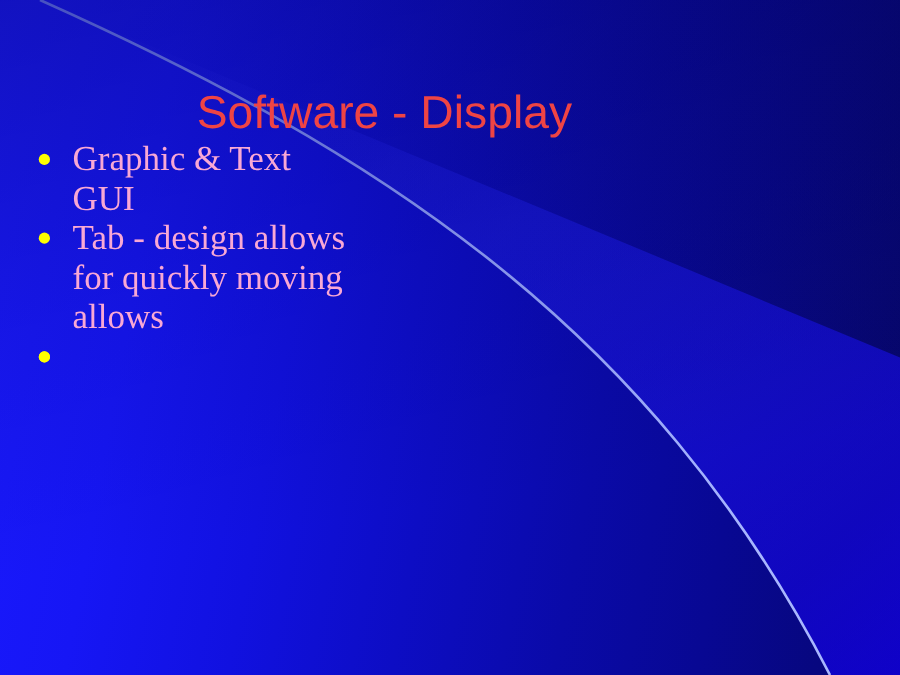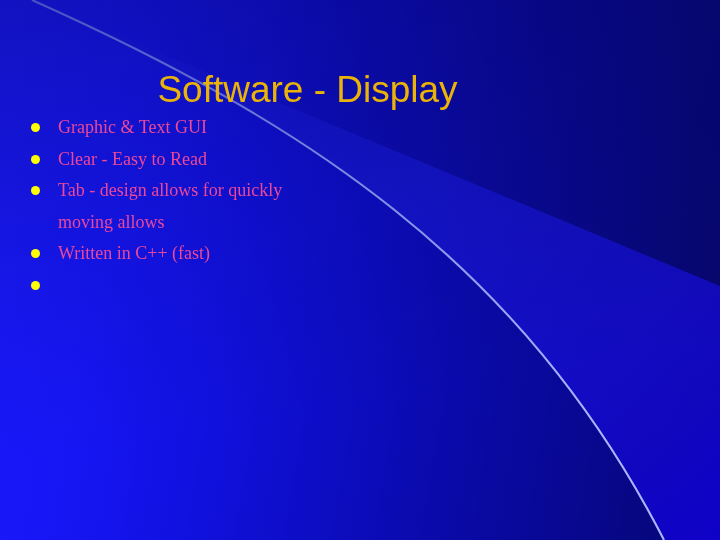--- a/index.html
+++ b/index.html
@@ -61,21 +61,21 @@
   #title {
     position: absolute;
     left: 0;
     top: 68px;
     width: 615px;
     text-align: center;
     font-family: "Liberation Sans", "DejaVu Sans", sans-serif;
     font-size: 37px;
     line-height: 44px;
     letter-spacing: 0px;
-    color: #eab308;
+    color: #ef4444;
     white-space: nowrap;
   }
 
   
   #body-list {
     position: absolute;
     left: 28px;
     top: 112px;
     width: 260px;
   }
@@ -91,23 +91,23 @@
     left: 3px;
     top: 11px;
     width: 9px;
     height: 9px;
     border-radius: 50%;
     background: #ffff00;
   }
 
   .bullet-text {
     font-family: "Liberation Serif", "DejaVu Serif", serif;
-    font-size: 18px;
+    font-size: 28px;
     line-height: 31.5px;
-    color: #ec4899;
+    color: #f9a8d4;
   }
 </style>
 </head>
 <body>
 
 <div id="slide">
 
   <div class="bg-layer" id="bg-base"></div>
 
   <svg class="bg-layer" id="bg-svg" width="720" height="540" viewBox="0 0 720 540">
@@ -140,33 +140,28 @@
 
   <div id="title">Software - Display</div>
 
   <div id="body-list">
 
     <div class="bullet-row">
       <span class="bullet-marker"></span>
       <span class="bullet-text">Graphic &amp; Text GUI</span>
     </div>
 
-    <div class="bullet-row">
-      <span class="bullet-marker"></span>
-      <span class="bullet-text">Clear - Easy to Read</span>
-    </div>
 
     <div class="bullet-row">
       <span class="bullet-marker"></span>
       <span class="bullet-text">Tab - design allows for quickly moving allows</span>
     </div>
 
     <div class="bullet-row">
       <span class="bullet-marker"></span>
-      <span class="bullet-text">Written in C++ (fast)</span>
     </div>
 
     <div class="bullet-row">
       <span class="bullet-marker"></span>
     </div>
 
   </div>
 
 </div>
 

